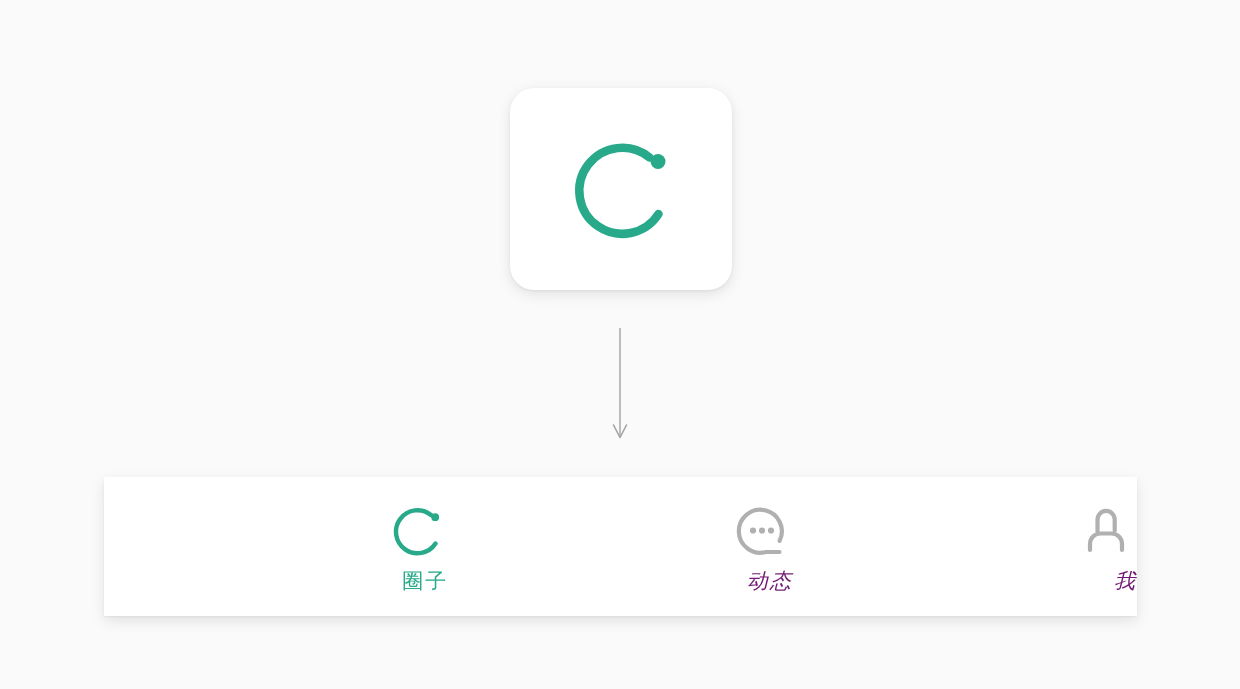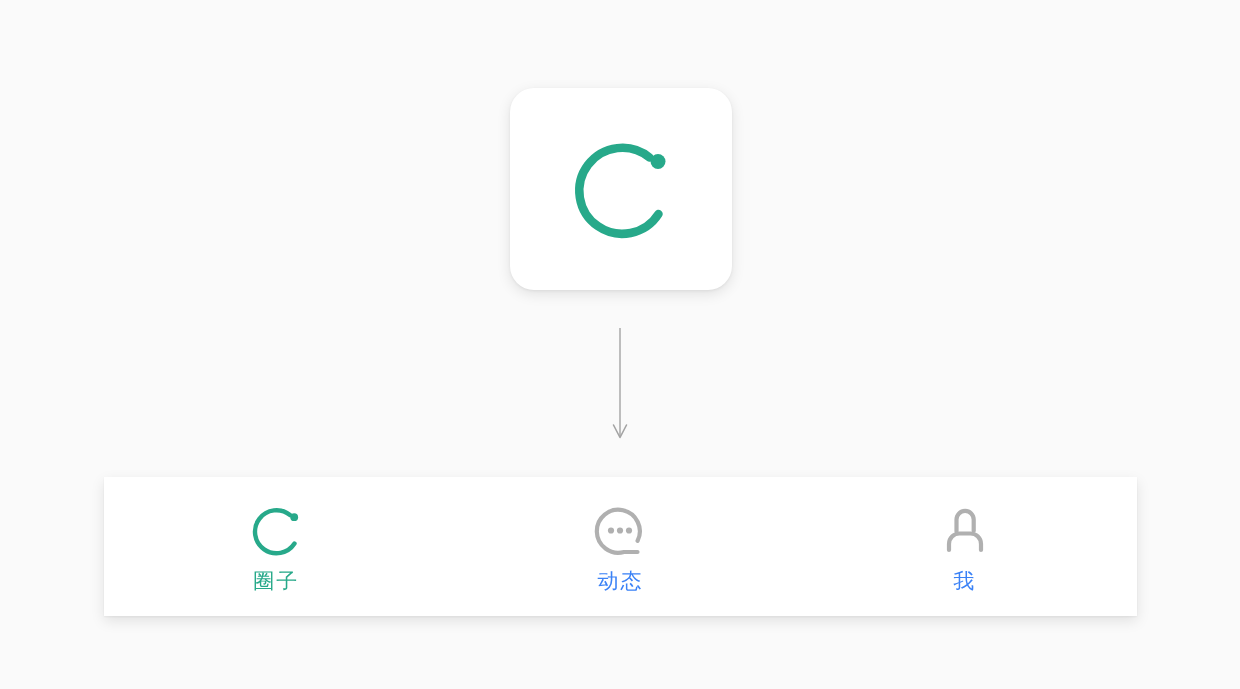--- a/index.html
+++ b/index.html
@@ -56,39 +56,39 @@
     box-shadow: 0 5px 13px rgba(0,0,0,0.10), 0 1px 2px rgba(0,0,0,0.05);
     display: flex;
     flex-direction: row;
     align-items: center;
   }
   .tab-item {
     flex: 1 1 0;
     height: 100%;
     display: flex;
     flex-direction: column;
-    align-items: center;
+    align-items: flex-end;
     justify-content: center;
     gap: 6px;
     cursor: pointer;
     user-select: none;
   }
   .tab-icon {
     width: 62px;
     height: 62px;
     display: block;
   }
   .tab-label {
     font-size: 21px;
     line-height: 26px;
     letter-spacing: 2px;
     font-family: "DejaVu Sans", "Liberation Sans", sans-serif;
   }
   .tab-item.active .tab-label { color: #27a98a; }
-  .tab-item.inactive .tab-label { color: #3b82f6; }
+  .tab-item.inactive .tab-label { color: #701a75; font-style: italic; }
 </style>
 </head>
 <body>
 
 <div id="app-icon-card">
   <span class="logo-wrap">
     <svg viewBox="0 0 126 126" width="126" height="126" aria-hidden="true">
 
       <path d="M 100.5 88.0
                A 43 43 0 1 1 91.5 31.5" fill="none" stroke="#27a98a" stroke-width="8.5" stroke-linecap="round"></path>

